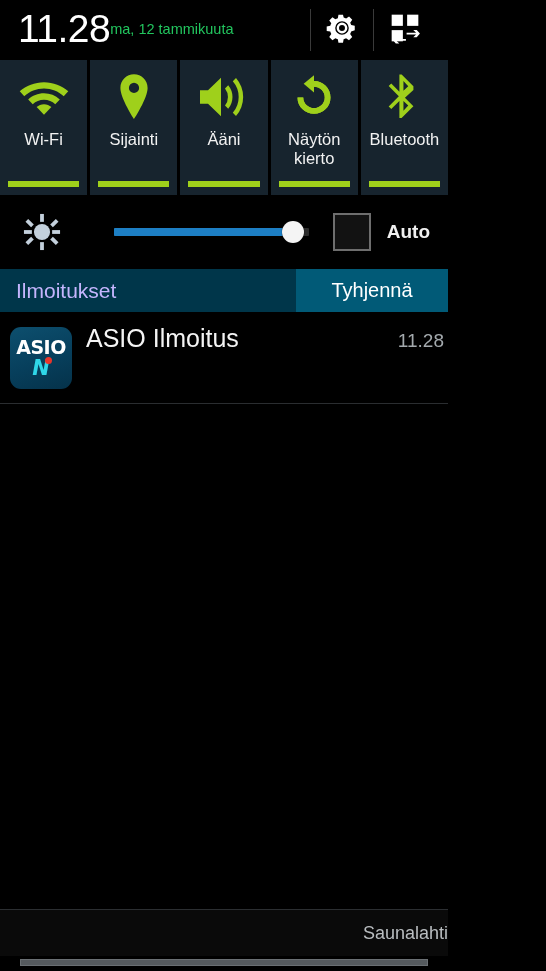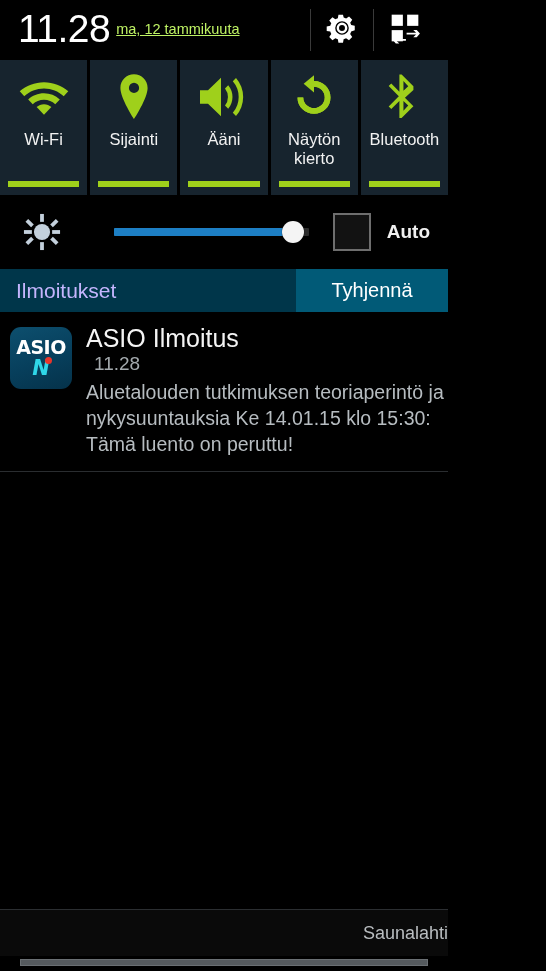--- a/index.html
+++ b/index.html
@@ -37,24 +37,23 @@
   .clock {
     font-size: 39px;
     color: #ffffff;
     font-weight: 300;
     letter-spacing: -0.5px;
     line-height: 1;
     padding-bottom: 3px;
   }
   .date {
     font-size: 14.5px;
-    color: #bef264;
-    margin-left: 6px;
+    color: #22c55e;
+    margin-left: 0;
     padding-bottom: 2px;
-    text-decoration: underline;
   }
   .header-spacer { flex: 1 1 auto; }
   .vdiv {
     width: 1px;
     height: 42px;
     background: #3a3a3a;
     margin: 0 2px;
     flex: 0 0 auto;
   }
   .hdr-btn {
@@ -261,21 +260,20 @@
     top: 30px;
   }
   .notif-body {
     flex: 1 1 auto;
     padding-left: 14px;
     min-width: 0;
   }
   .notif-row1 {
     display: flex;
     align-items: baseline;
-    flex-direction: column;
   }
   .notif-name {
     color: #f4f4f4;
     font-size: 25px;
     flex: 1 1 auto;
   }
   .notif-time {
     color: #a3a9ad;
     font-size: 19px;
     flex: 0 0 auto;
@@ -448,21 +446,20 @@
       <div class="app-icon">
         <div class="asio-top">ASIO</div>
         <div class="asio-n">N</div>
         <div class="asio-dot"></div>
       </div>
       <div class="notif-body">
         <div class="notif-row1">
           <div class="notif-name">ASIO Ilmoitus</div>
           <div class="notif-time">11.28</div>
         </div>
-        <div class="notif-text">Aluetalouden tutkimuksen teoriaperintö ja nykysuuntauksia Ke 14.01.15 klo 15:30: Tämä luento on peruttu!</div>
       </div>
     </div>
   </div>
 
   <div class="footer">
     <div class="carrier">Saunalahti</div>
   </div>
   <div class="handle-area">
     <div class="handle-bar"></div>
   </div>

